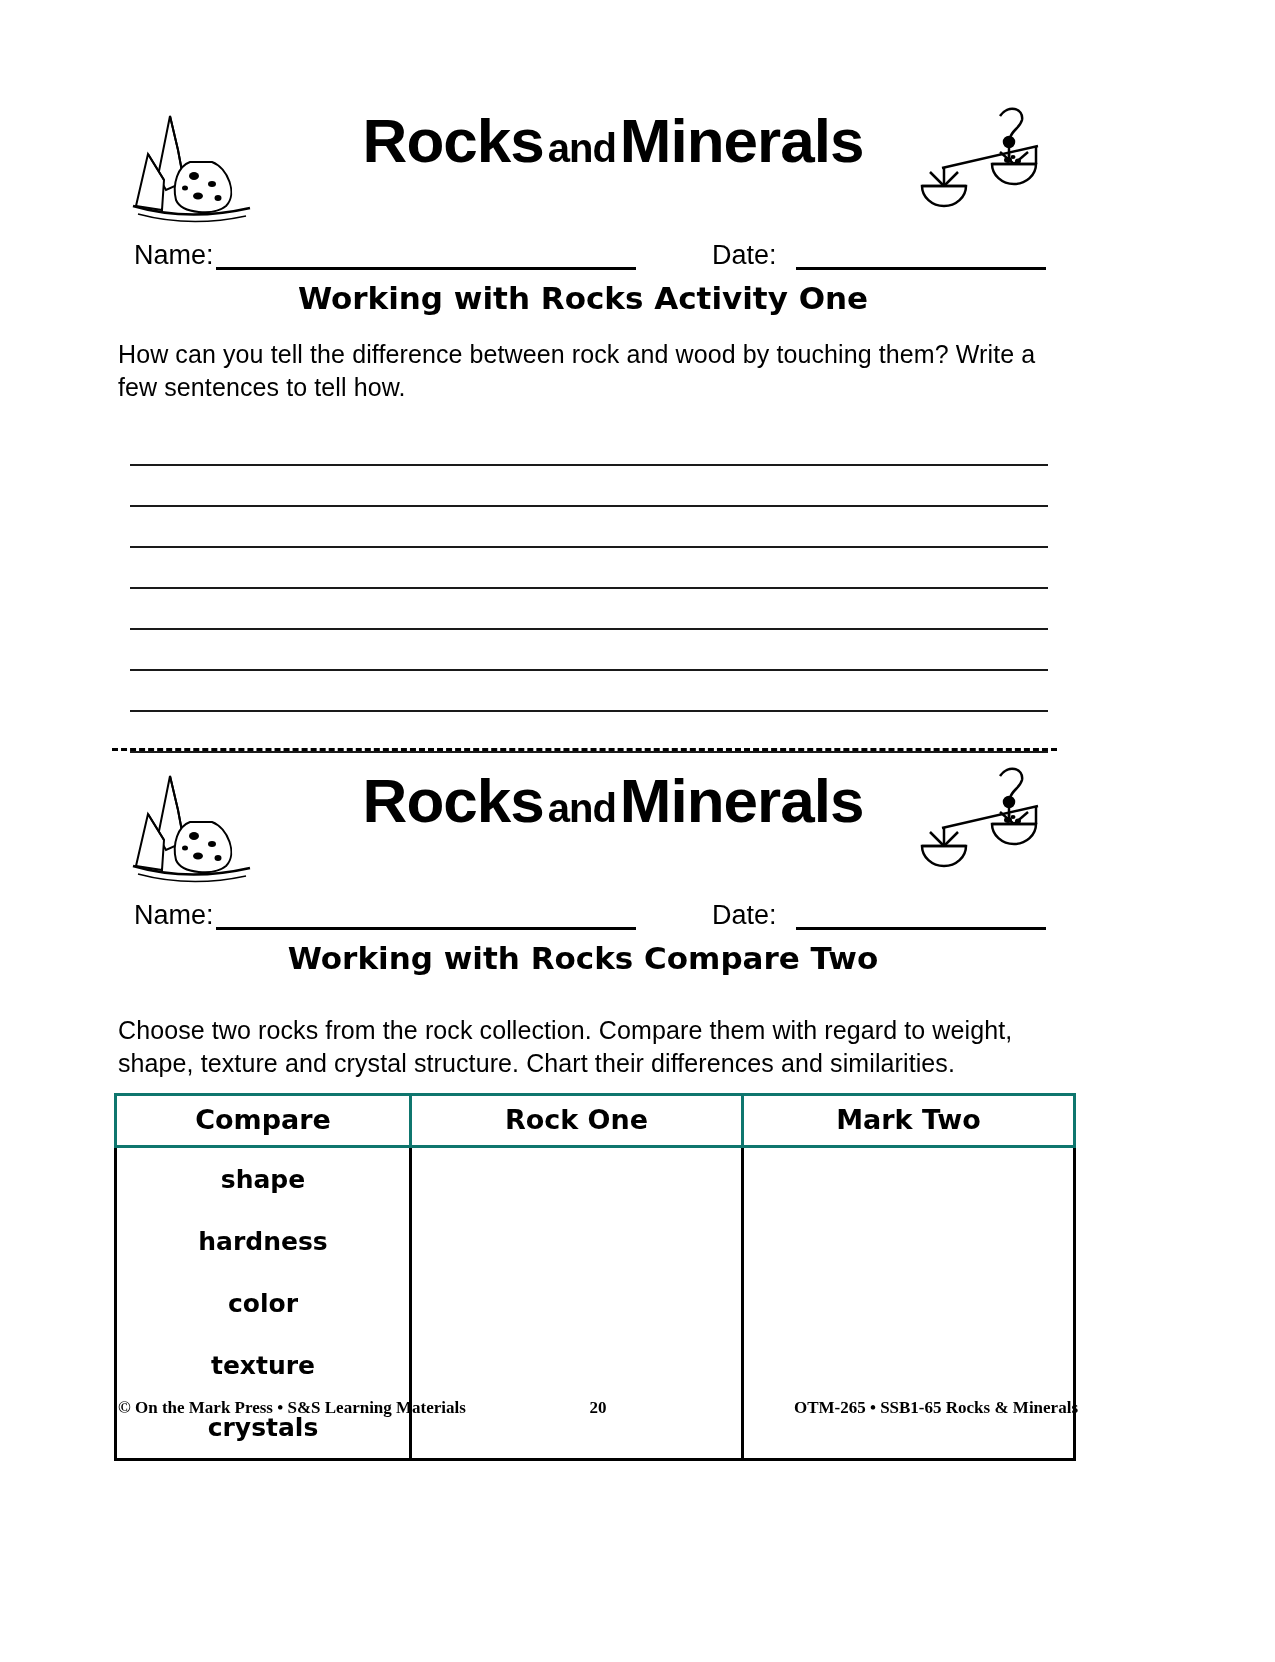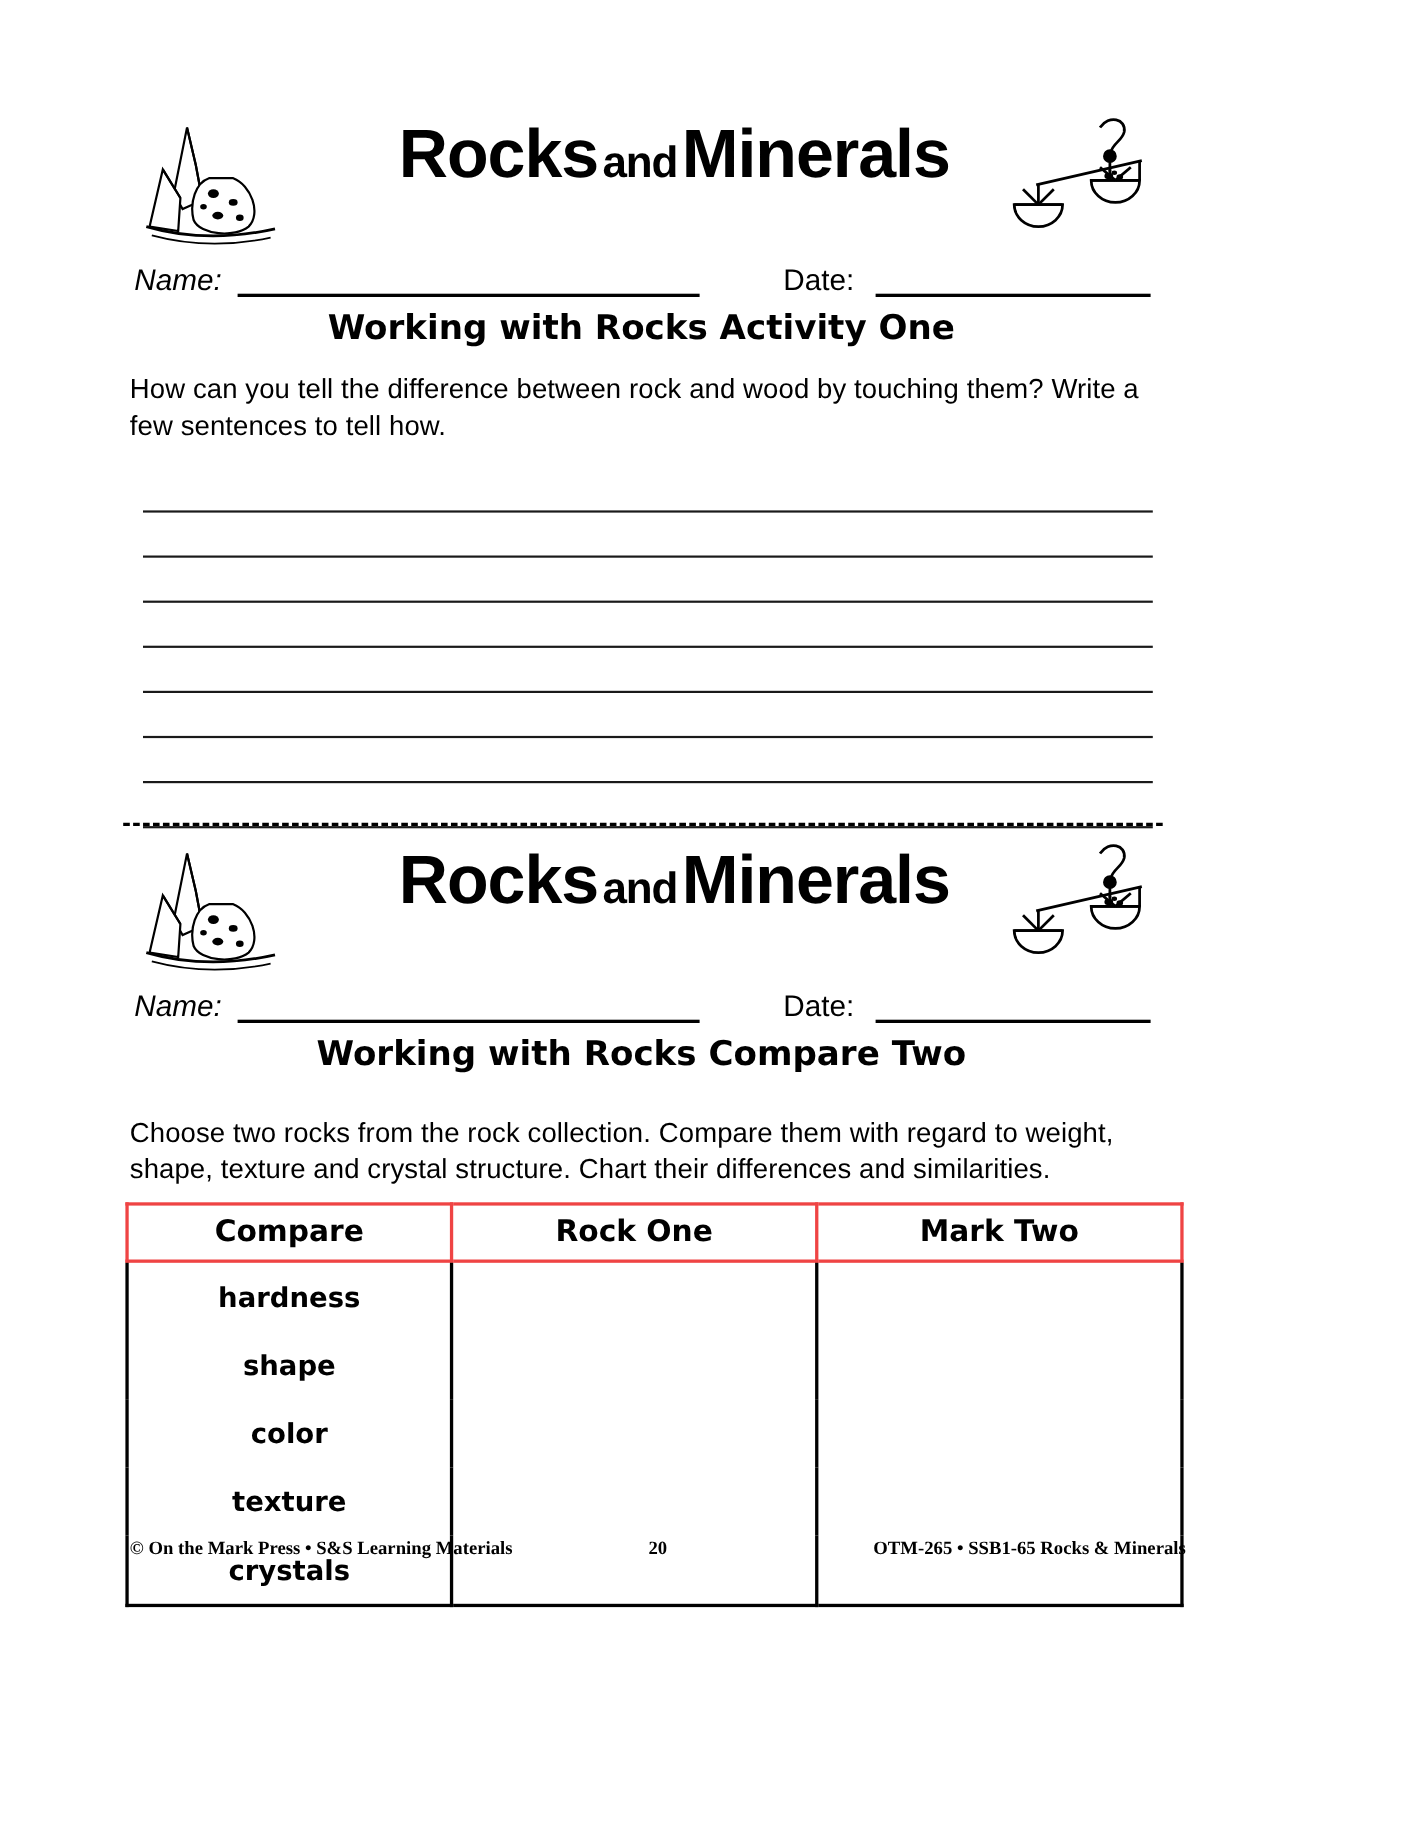--- a/index.html
+++ b/index.html
@@ -75,21 +75,21 @@
     position: relative;
     height: 44px;
     margin-top: 4px;
   }
   .nd-label {
     font-size: 27px;
     font-family: "Liberation Sans", sans-serif;
     position: absolute;
     top: 6px;
   }
-  .nd-label.name { left: 4px; font-style: italic; }
+  .nd-label.name { left: 16px; }
   .nd-label.date { left: 594px; }
   .nd-rule {
     position: absolute;
     border-bottom: 3px solid #000;
     bottom: 8px;
   }
   .nd-rule.name-rule { left: 98px; width: 420px; }
   .nd-rule.date-rule { left: 678px; width: 250px; }
 
   
@@ -133,21 +133,21 @@
 
   
   .cmp-table {
     margin-top: 14px;
     border-collapse: collapse;
     width: 960px;
     margin-left: -4px;
     table-layout: fixed;
   }
   .cmp-table th, .cmp-table td {
-    border: 3px solid #ef4444;
+    border: 3px solid #0f766e;
   }
   .cmp-table th {
     font-family: "DejaVu Sans", sans-serif;
     font-weight: bold;
     font-size: 27px;
     padding: 8px 0 10px 0;
     text-align: center;
   }
   .cmp-table td.rowlabel {
     font-family: "DejaVu Sans", sans-serif;
@@ -341,26 +341,26 @@
       </colgroup>
       <thead>
         <tr>
           <th>Compare</th>
           <th>Rock One</th>
           <th>Mark Two</th>
         </tr>
       </thead>
       <tbody>
         <tr>
+          <td class="rowlabel">shape</td>
+          <td class="blank"></td>
+          <td class="blank"></td>
+        </tr>
+        <tr>
           <td class="rowlabel">hardness</td>
-          <td class="blank"></td>
-          <td class="blank"></td>
-        </tr>
-        <tr>
-          <td class="rowlabel">shape</td>
           <td class="blank"></td>
           <td class="blank"></td>
         </tr>
         <tr>
           <td class="rowlabel">color</td>
           <td class="blank"></td>
           <td class="blank"></td>
         </tr>
         <tr>
           <td class="rowlabel">texture</td>

